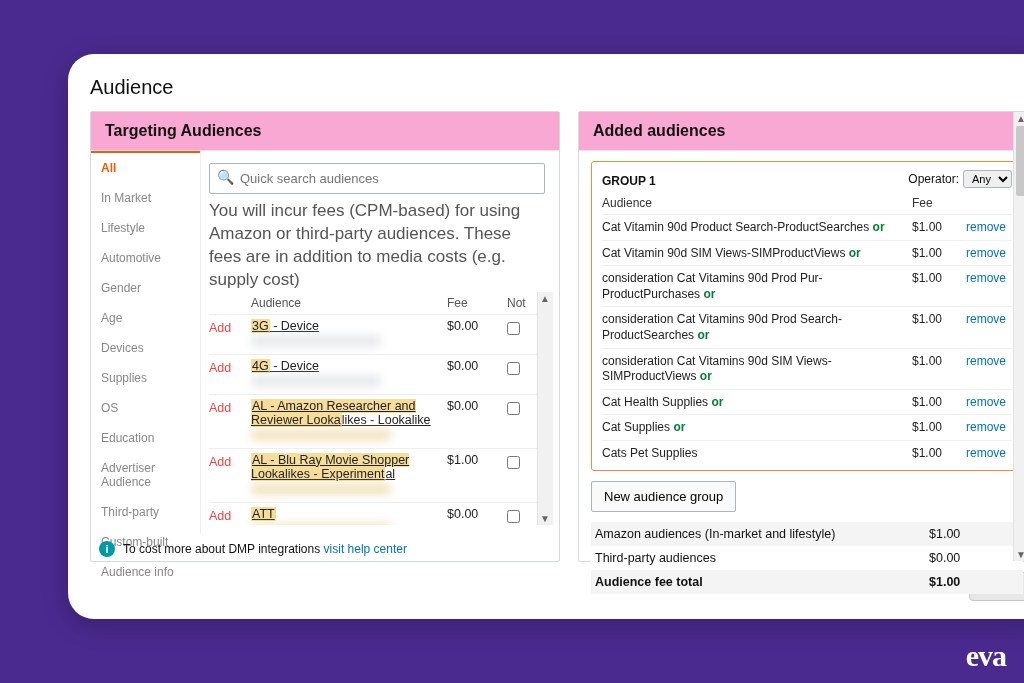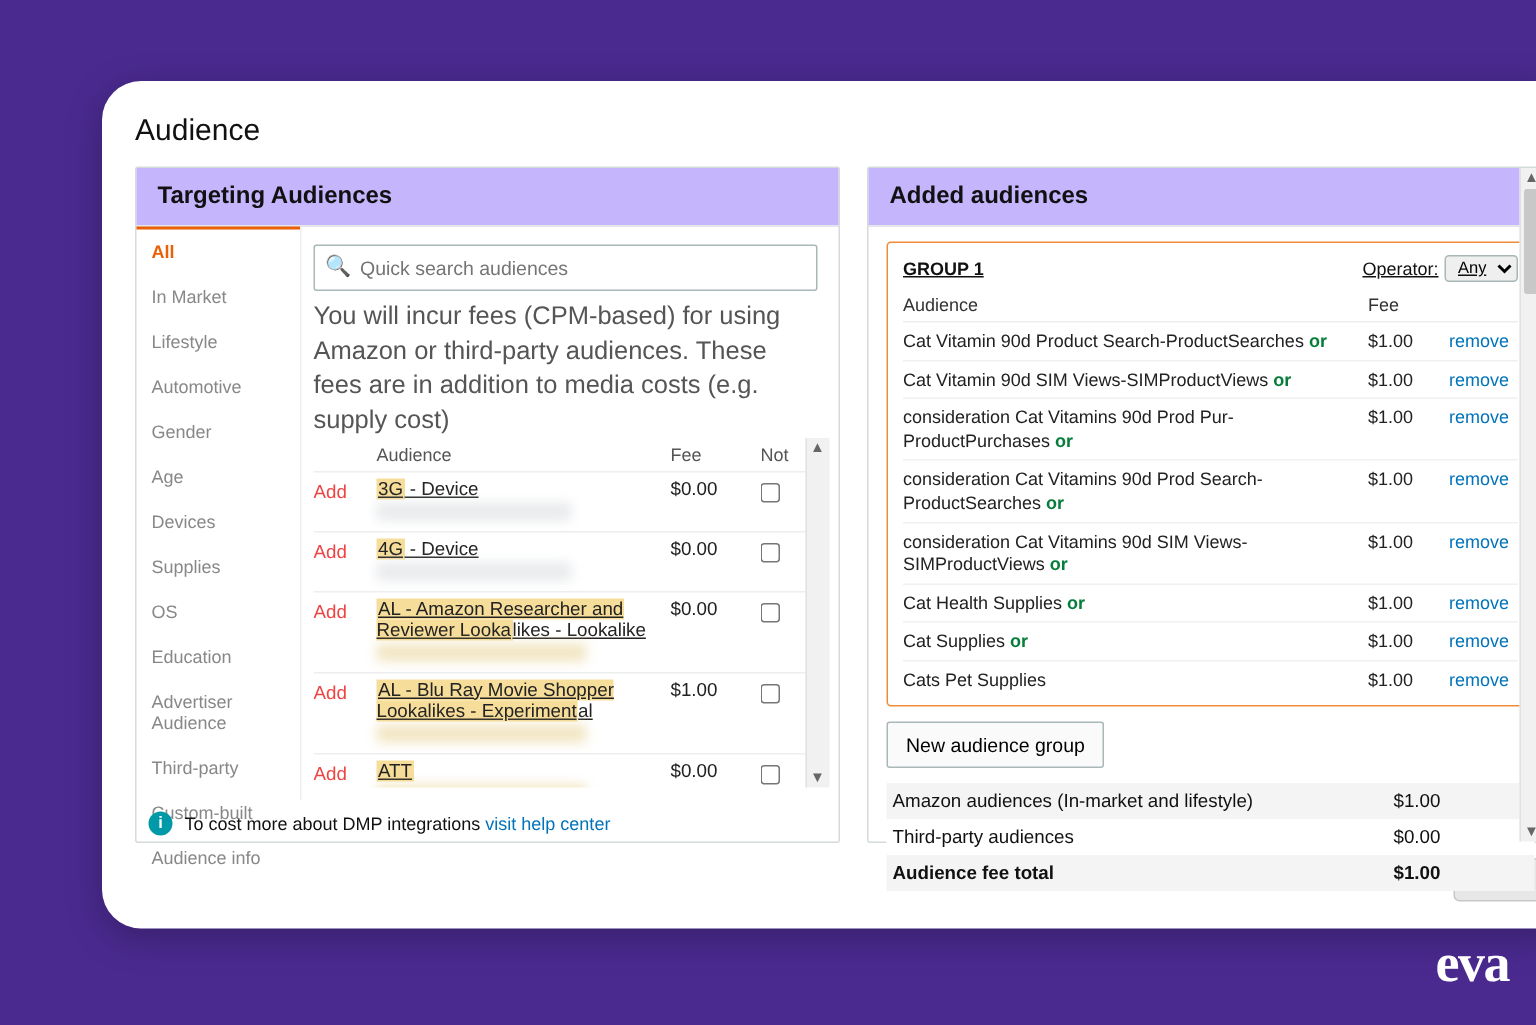--- a/index.html
+++ b/index.html
@@ -30,21 +30,21 @@
   .panel {
     border: 1px solid #d5dbdb;
     border-radius: 2px;
     display: flex;
     flex-direction: column;
     min-height: 0;
   }
   .panel-left { flex: 0 0 470px; position: relative; }
   .panel-right { flex: 1; position: relative; padding-bottom: 6px; min-width: 0; }
   .panel-header {
-    background: #c4b5fd;
+    background: #f9a8d4;
     border-bottom: 1px solid #e7e7e7;
     padding: 10px 14px;
     font-size: 16px;
     font-weight: 700;
   }
   
   .left-body { display: flex; flex: 1; min-height: 0; }
   .sidetabs { width: 110px; border-right: 1px solid #eee; padding-top: 2px; }
   .sidetabs .tab { padding: 8px 10px; font-size: 12px; color: #888; cursor: pointer; }
   .sidetabs .tab.active { color: #eb5f07; border-top: 2px solid #eb5f07; font-weight: 600; margin-top:-2px;}
@@ -78,21 +78,21 @@
   }
   .faux-scroll .arrow { position:absolute; left:2px; font-size:10px; color:#666; }
   .faux-scroll .arrow-up { top:1px; }
   .faux-scroll .arrow-down { bottom:1px; }
   .info-row { display:flex; align-items:center; gap:8px; padding: 8px 10px 4px 8px; font-size:12px;}
   .info-row .iicon { width:16px; height:16px; border-radius:50%; background:#0099a8; color:#fff; font-weight:700; display:flex; align-items:center; justify-content:center; font-size:11px;}
   .info-row a { color:#0073bb; text-decoration:none;}
   
   .right-body { padding: 10px 6px 4px 12px; display:flex; flex-direction:column; flex:1; min-height:0;}
   .group-box { border: 1px solid #ef8c3a; border-radius: 3px; padding: 8px 10px 4px 10px; }
-  .group-head { display:flex; justify-content:space-between; align-items:center; font-size:12px; font-weight:700; margin-bottom:4px;text-decoration:underline;}
+  .group-head { display:flex; justify-content:space-between; align-items:flex-end; font-size:12px; font-weight:700; margin-bottom:4px;}
   .operator { font-weight:400; font-size:12px; display:flex; align-items:center; gap:4px;}
   .operator select { border:1px solid #aab7b8; border-radius:3px; padding:1px 4px; font-size:11px;}
   .ghead { display:grid; grid-template-columns: 1fr 48px 52px; font-size:12px; color:#333; padding:4px 0; border-bottom:1px solid #eee;}
   .grow { display:grid; grid-template-columns: 1fr 48px 52px; font-size:12px; padding:5px 0 4px 0; border-top:1px solid #f0f0f0;}
   .grow:first-of-type { border-top:none;}
   .grow .nm { color:#222; line-height:1.3;}
   .grow .or { color:#067d3a; font-weight:700;}
   .grow .rm { color:#0073bb; cursor:pointer; text-align:center;}
   .grow .fee { color:#222;}
   .new-group-btn {
@@ -112,23 +112,23 @@
   .right-scroll { position:absolute; right:0; top:0; bottom:0; width:16px; background:#f1f1f1; border-left:1px solid #e1e1e1;}
   .right-scroll .arrow { position:absolute; left:2px; font-size:10px; color:#666;}
   .right-scroll .arrow-up { top:1px;}
   .right-scroll .arrow-down { bottom:1px;}
   .right-scroll .thumb { position:absolute; left:2px; right:2px; top:14px; height:70px; background:#c8c8c8; border-radius:2px;}
   .done-row { display:flex; justify-content:flex-end; margin-top:10px;}
   .done-btn { background:#e7e7e7; border:1px solid #c8c8c8; border-radius:4px; padding:6px 14px; font-size:13px; cursor:pointer;}
   .logo {
     position: absolute;
     right: 18px;
-    bottom: 20px;
+    bottom: 10px;
     color: #fff;
-    font-size: 36px;
+    font-size: 30px;
     font-weight: 700;
     font-family: Georgia, serif;
     letter-spacing: -1px;
   }
 </style>
 </head>
 <body>
 
 <div class="frame">
   <div class="page-title">Audience</div>

